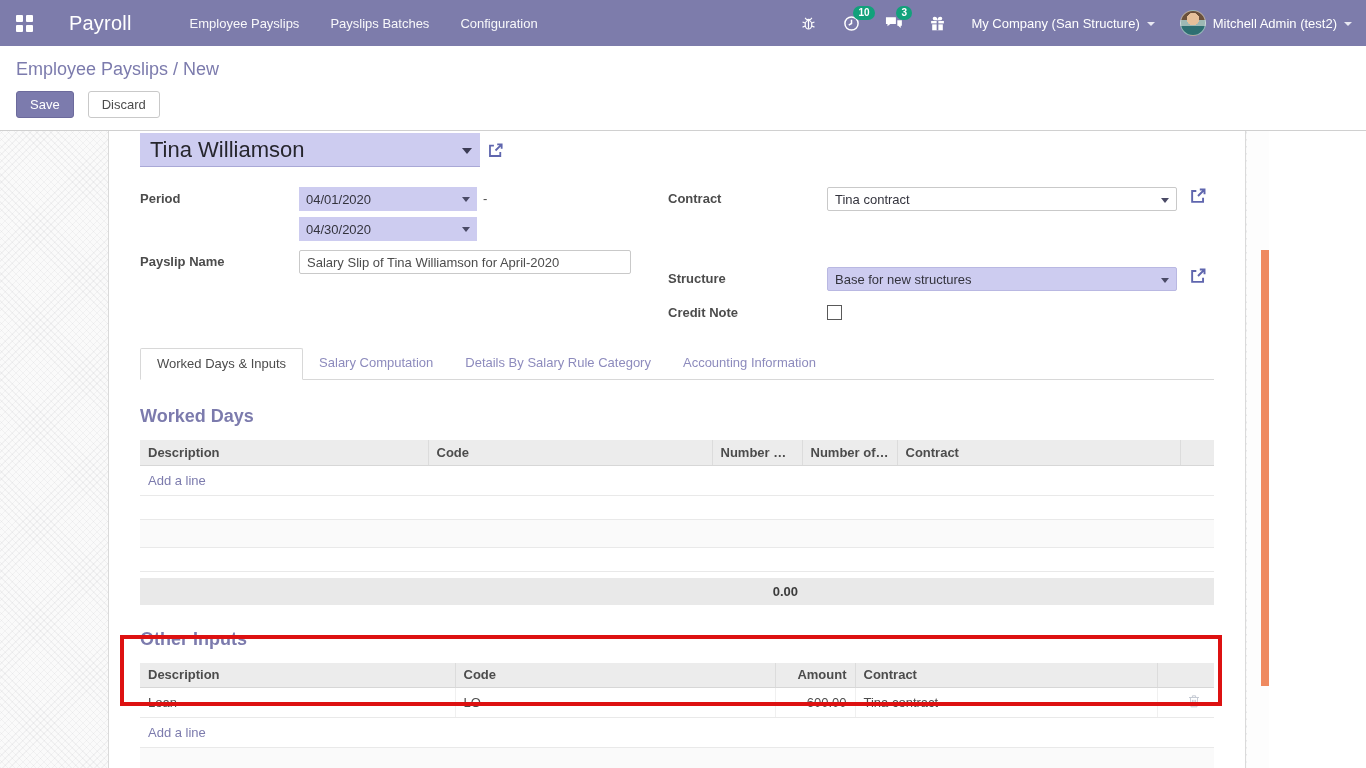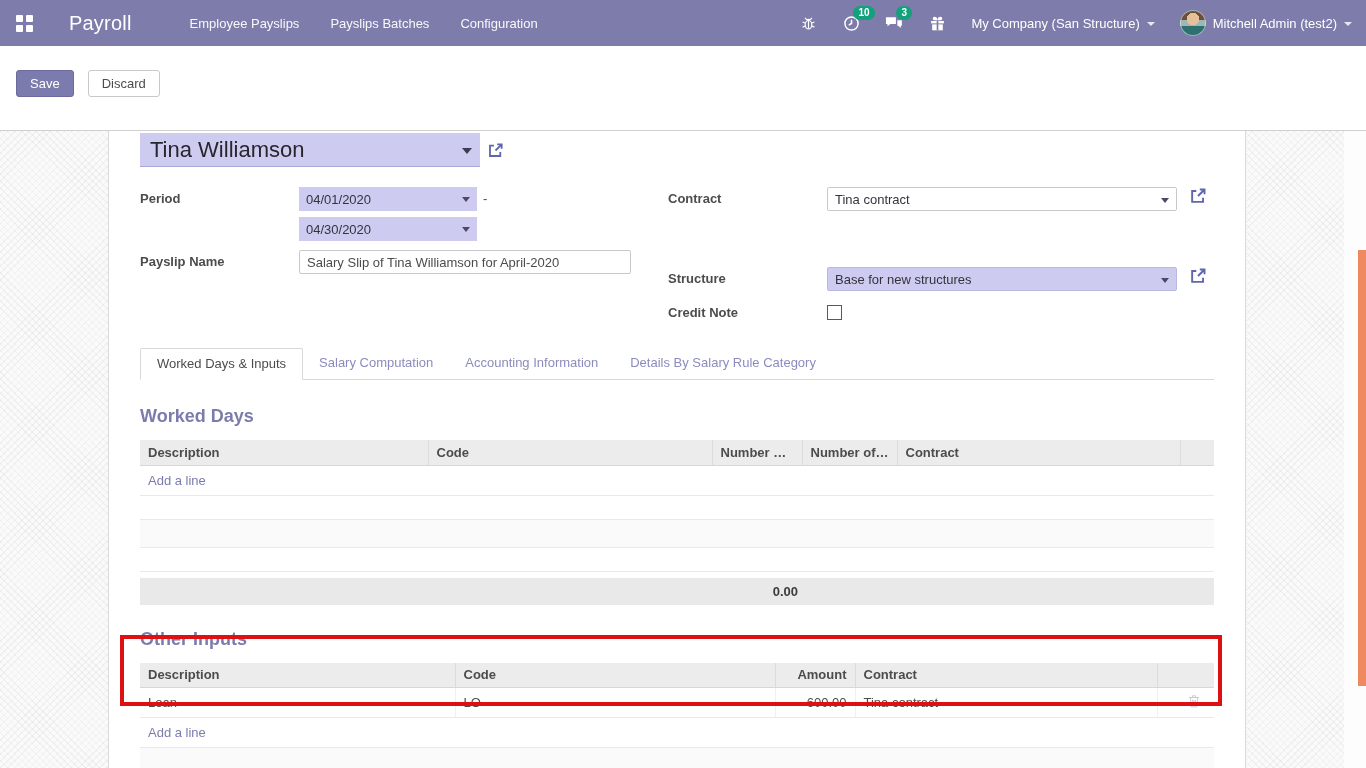--- a/index.html
+++ b/index.html
@@ -25,21 +25,21 @@
 
   
   .control-panel { height:85px; background:#fff; border-bottom:1px solid #d0d0d0; padding:13px 16px 0; }
   .breadcrumb { color:#7c7bad; font-size:18px; cursor:pointer; }
   .cp-buttons { margin-top:11px; display:flex; gap:14px; }
   .btn { font-size:13px; padding:5px 13px; border-radius:3px; cursor:pointer; font-family:inherit; }
   .btn-primary { background:#7c7bad; border:1px solid #6c6a9c; color:#fff; }
   .btn-default { background:#fff; border:1px solid #c9c9c9; color:#4c4c4c; }
 
   
-  .content { position:relative; width:1366px; height:637px;
+  .content { position:relative; width:1269px; height:637px;
     background-color:#fafafa;
     background-image:
       repeating-linear-gradient(45deg, rgba(120,120,130,.07) 0 1px, transparent 1px 5px),
       repeating-linear-gradient(-45deg, rgba(120,120,130,.07) 0 1px, transparent 1px 5px); }
   .sheet { position:absolute; left:108px; top:0; width:1138px; height:637px; background:#fff;
     border-left:1px solid #dadada; border-right:1px solid #dadada; padding:0 31px; overflow:hidden; }
 
   
   .name-row { margin-top:2px; display:flex; align-items:center; height:34px; }
   .name-field { position:relative; width:340px; height:34px; background:#cdccf0; border-bottom:1px solid #a9a8d6;
@@ -149,20 +149,21 @@
     </div>
     <div class="nav-user">
       <span class="avatar"></span>
       <span>Mitchell Admin (test2)</span>
       <span class="tri"></span>
     </div>
   </div>
 </div>
 
 <div class="control-panel">
+  <div class="breadcrumb">Employee Payslips / New</div>
   <div class="cp-buttons">
     <button class="btn btn-primary">Save</button>
     <button class="btn btn-default">Discard</button>
   </div>
 </div>
 
 <div class="content">
   <div class="sheet">
 
     <div class="name-row">
@@ -231,22 +232,22 @@
         <div class="frow" style="margin-top:10px;">
           <div class="flabel">Credit Note</div>
           <input type="checkbox" class="checkbox" style="">
         </div>
       </div>
     </div>
 
     <div class="tabs">
       <div class="tab active">Worked Days &amp; Inputs</div>
       <div class="tab">Salary Computation</div>
+      <div class="tab">Details By Salary Rule Category</div>
       <div class="tab">Accounting Information</div>
-      <div class="tab">Details By Salary Rule Category</div>
     </div>
 
     <div class="section-title">Worked Days</div>
     <table>
       <colgroup>
           <col style="width:288px">
           <col style="width:284px">
           <col style="width:90px">
           <col style="width:95px">
           <col style="width:283px">

